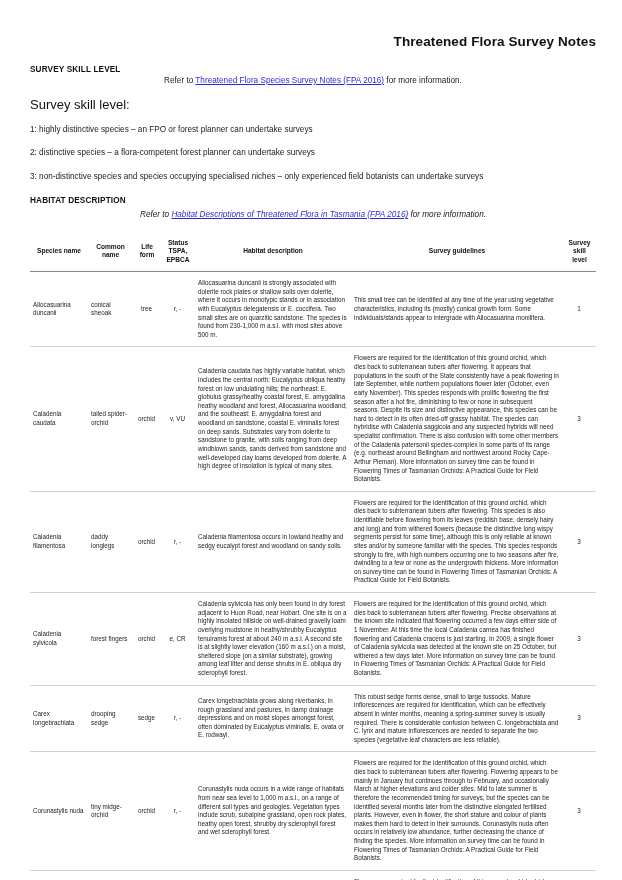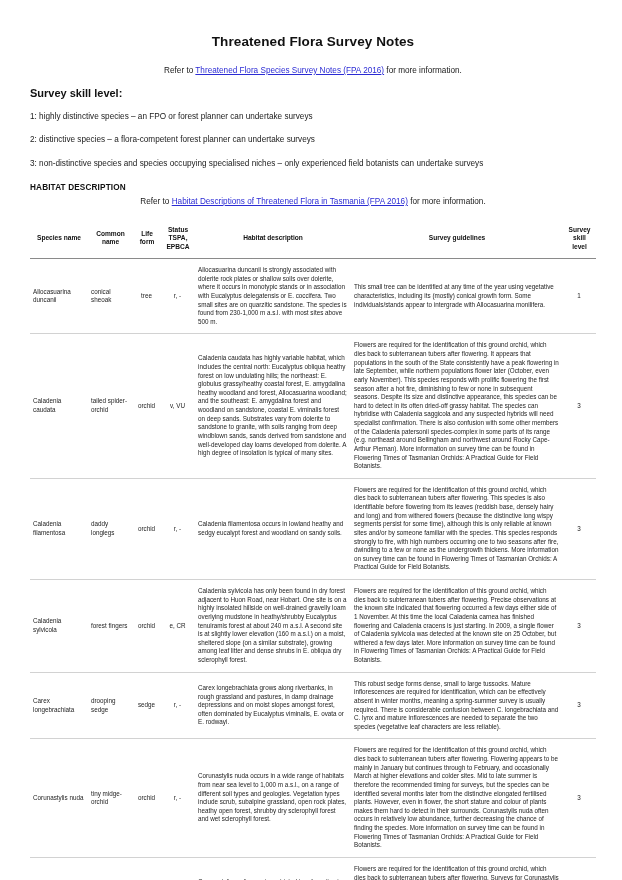--- a/index.html
+++ b/index.html
@@ -13,49 +13,49 @@
     font-family: "Liberation Sans", sans-serif;
     color: #1a1a1a;
     -webkit-font-smoothing: antialiased;
   }
   .page {
     width: 622px;
     box-sizing: border-box;
     padding: 34px 26px 14px 30px;
   }
   .doc-title {
-    text-align: center;
+    text-align: right;
     font-size: 13.5px;
     font-weight: bold;
     letter-spacing: 0.1px;
     margin: 0 0 16px 0;
     color: #111;
   }
   .section-head {
     font-size: 8.2px;
     font-weight: bold;
     margin: 0 0 1px 0;
     letter-spacing: 0.15px;
     color: #111;
   }
   .para {
     font-size: 8.2px;
     line-height: 1.42;
     margin: 0 0 10px 0;
     color: #1a1a1a;
     text-align: center;
   }
-  .para.tight { margin-bottom: 11px; }
+  .para.tight { margin-bottom: 11px; font-style: italic; }
   .doclink {
     color: #2b2bd4;
     text-decoration: underline;
   }
   .sub-head {
-    font-size: 11px;
-    font-weight: bold;
+    font-size: 13px;
+    font-weight: normal;
     margin: 0 0 11px 0;
     color: #111;
   }
   .level-line {
     font-size: 8.2px;
     line-height: 1.4;
     margin: 12px 0 11px 0;
     color: #1a1a1a;
   }
   .spacer-sm { height: 3px; }
@@ -105,20 +105,21 @@
   col.w-guide   { width: 212px; }
   col.w-skill   { width: 33px; }
 </style>
 </head>
 <body>
 
 <div class="page">
 
   <h1 class="doc-title">Threatened Flora Survey Notes</h1>
 
+  <div class="section-head">SURVEY SKILL LEVEL</div>
 
   <p class="para"><span>Refer to </span><a class="doclink" href="#">Threatened Flora Species Survey Notes (FPA 2016)</a><span> for more information.</span></p>
 
   <div class="sub-head">Survey skill level:</div>
 
   <p class="level-line">1: highly distinctive species – an FPO or forest planner can undertake surveys</p>
   <p class="level-line">2: distinctive species – a flora-competent forest planner can undertake surveys</p>
   <p class="level-line">3: non-distinctive species and species occupying specialised niches – only experienced field botanists can undertake surveys</p>
 
   <div class="spacer-sm"></div>

